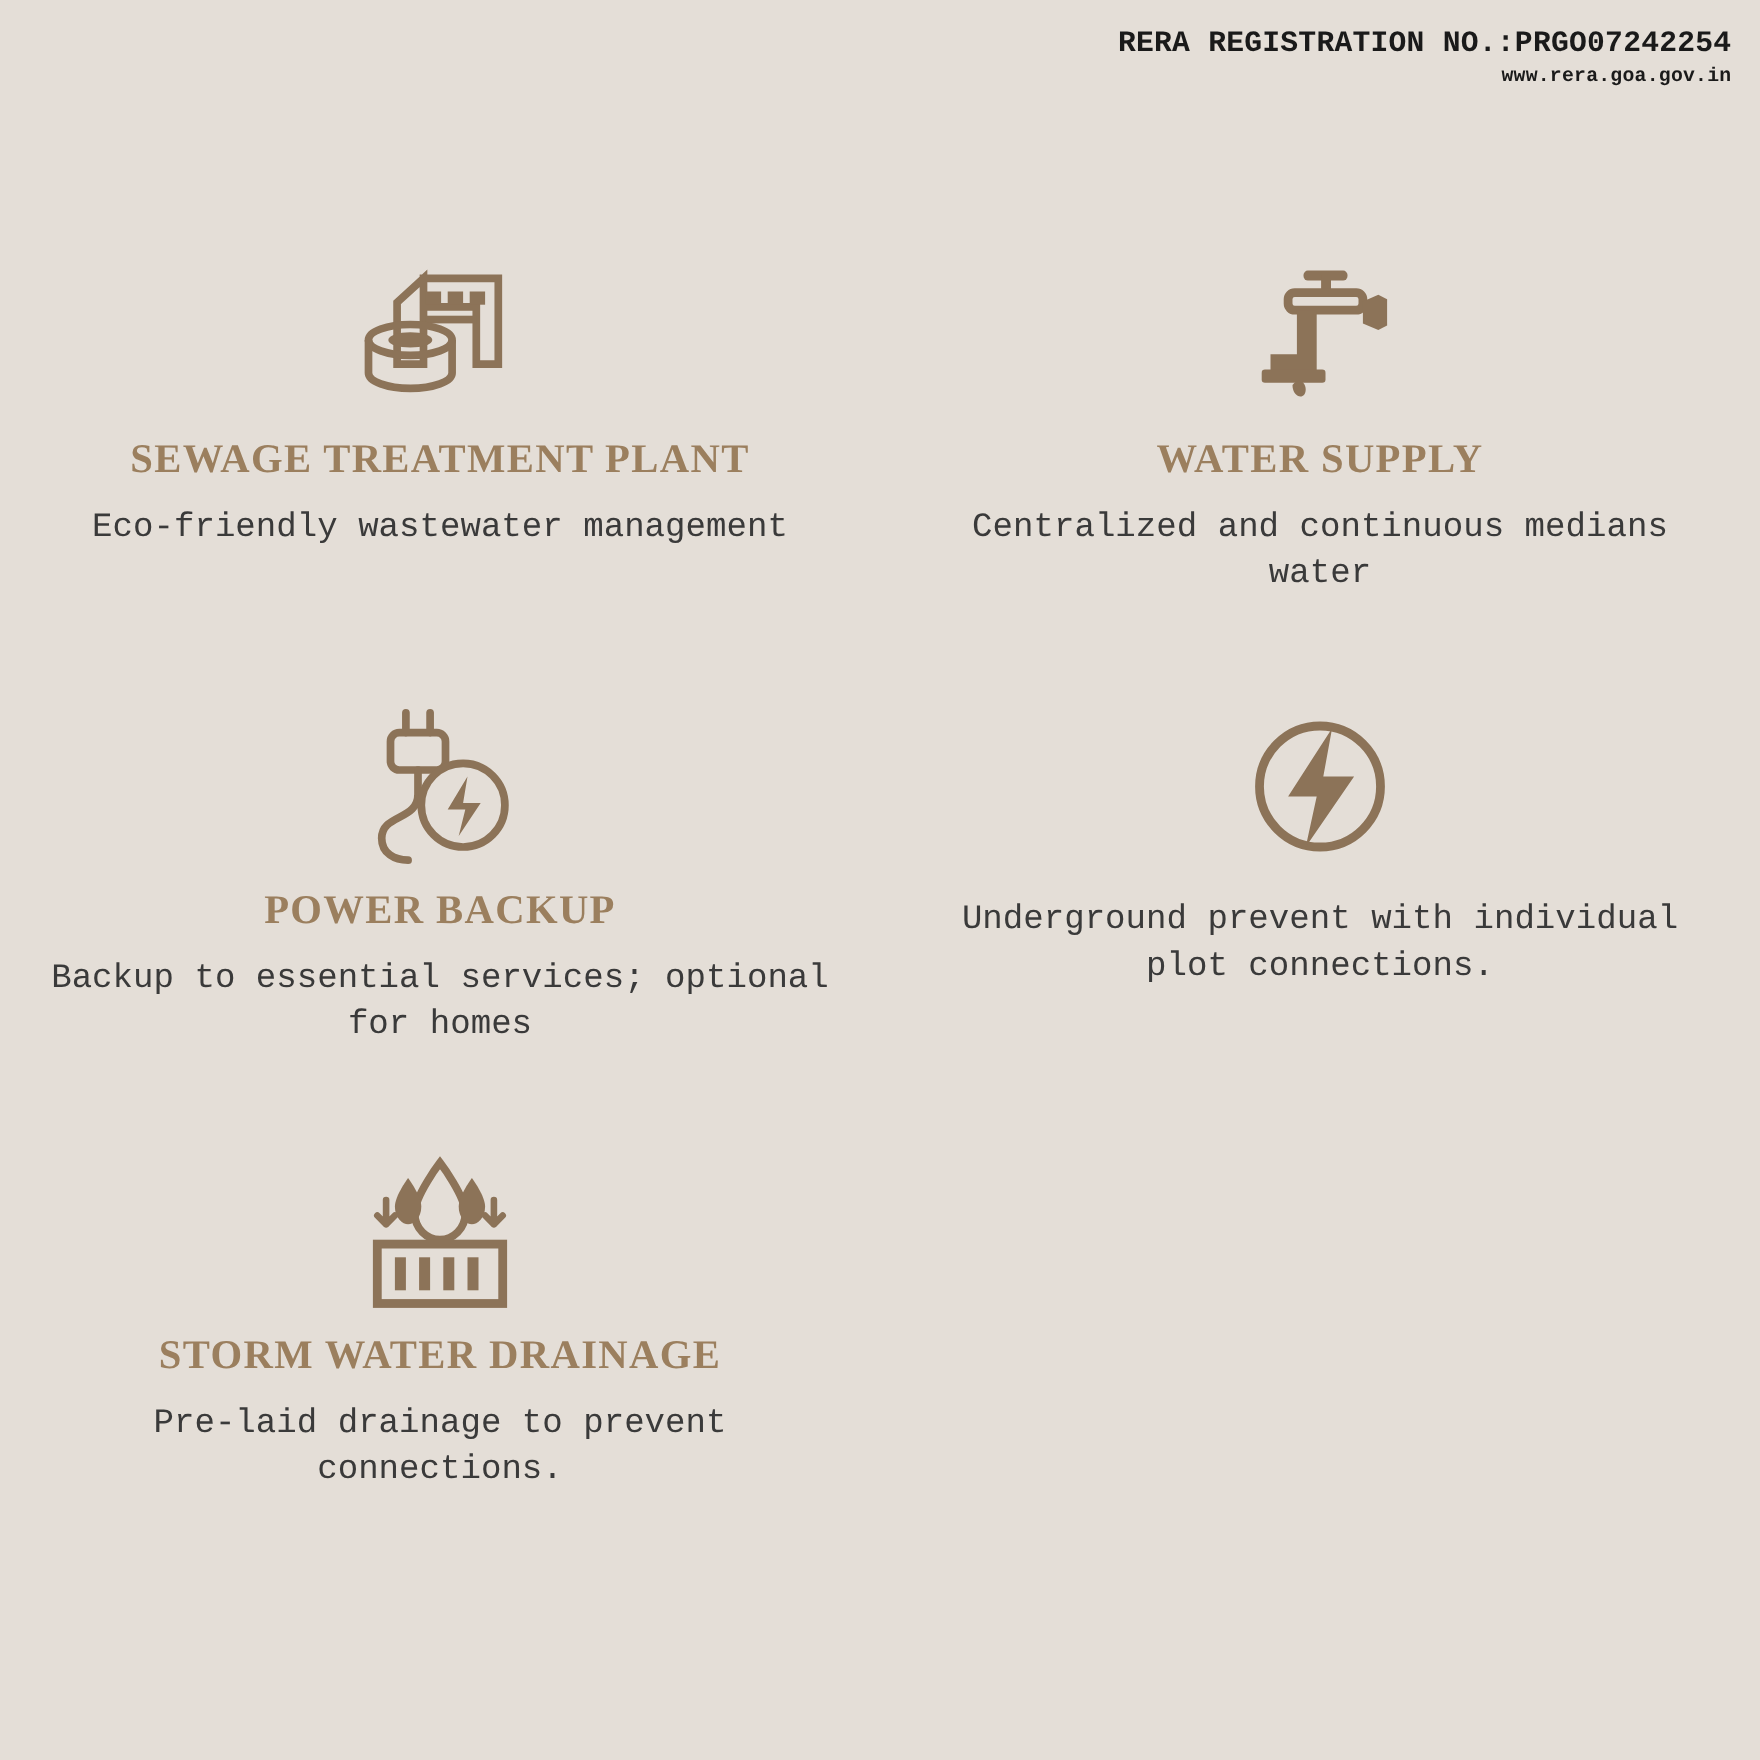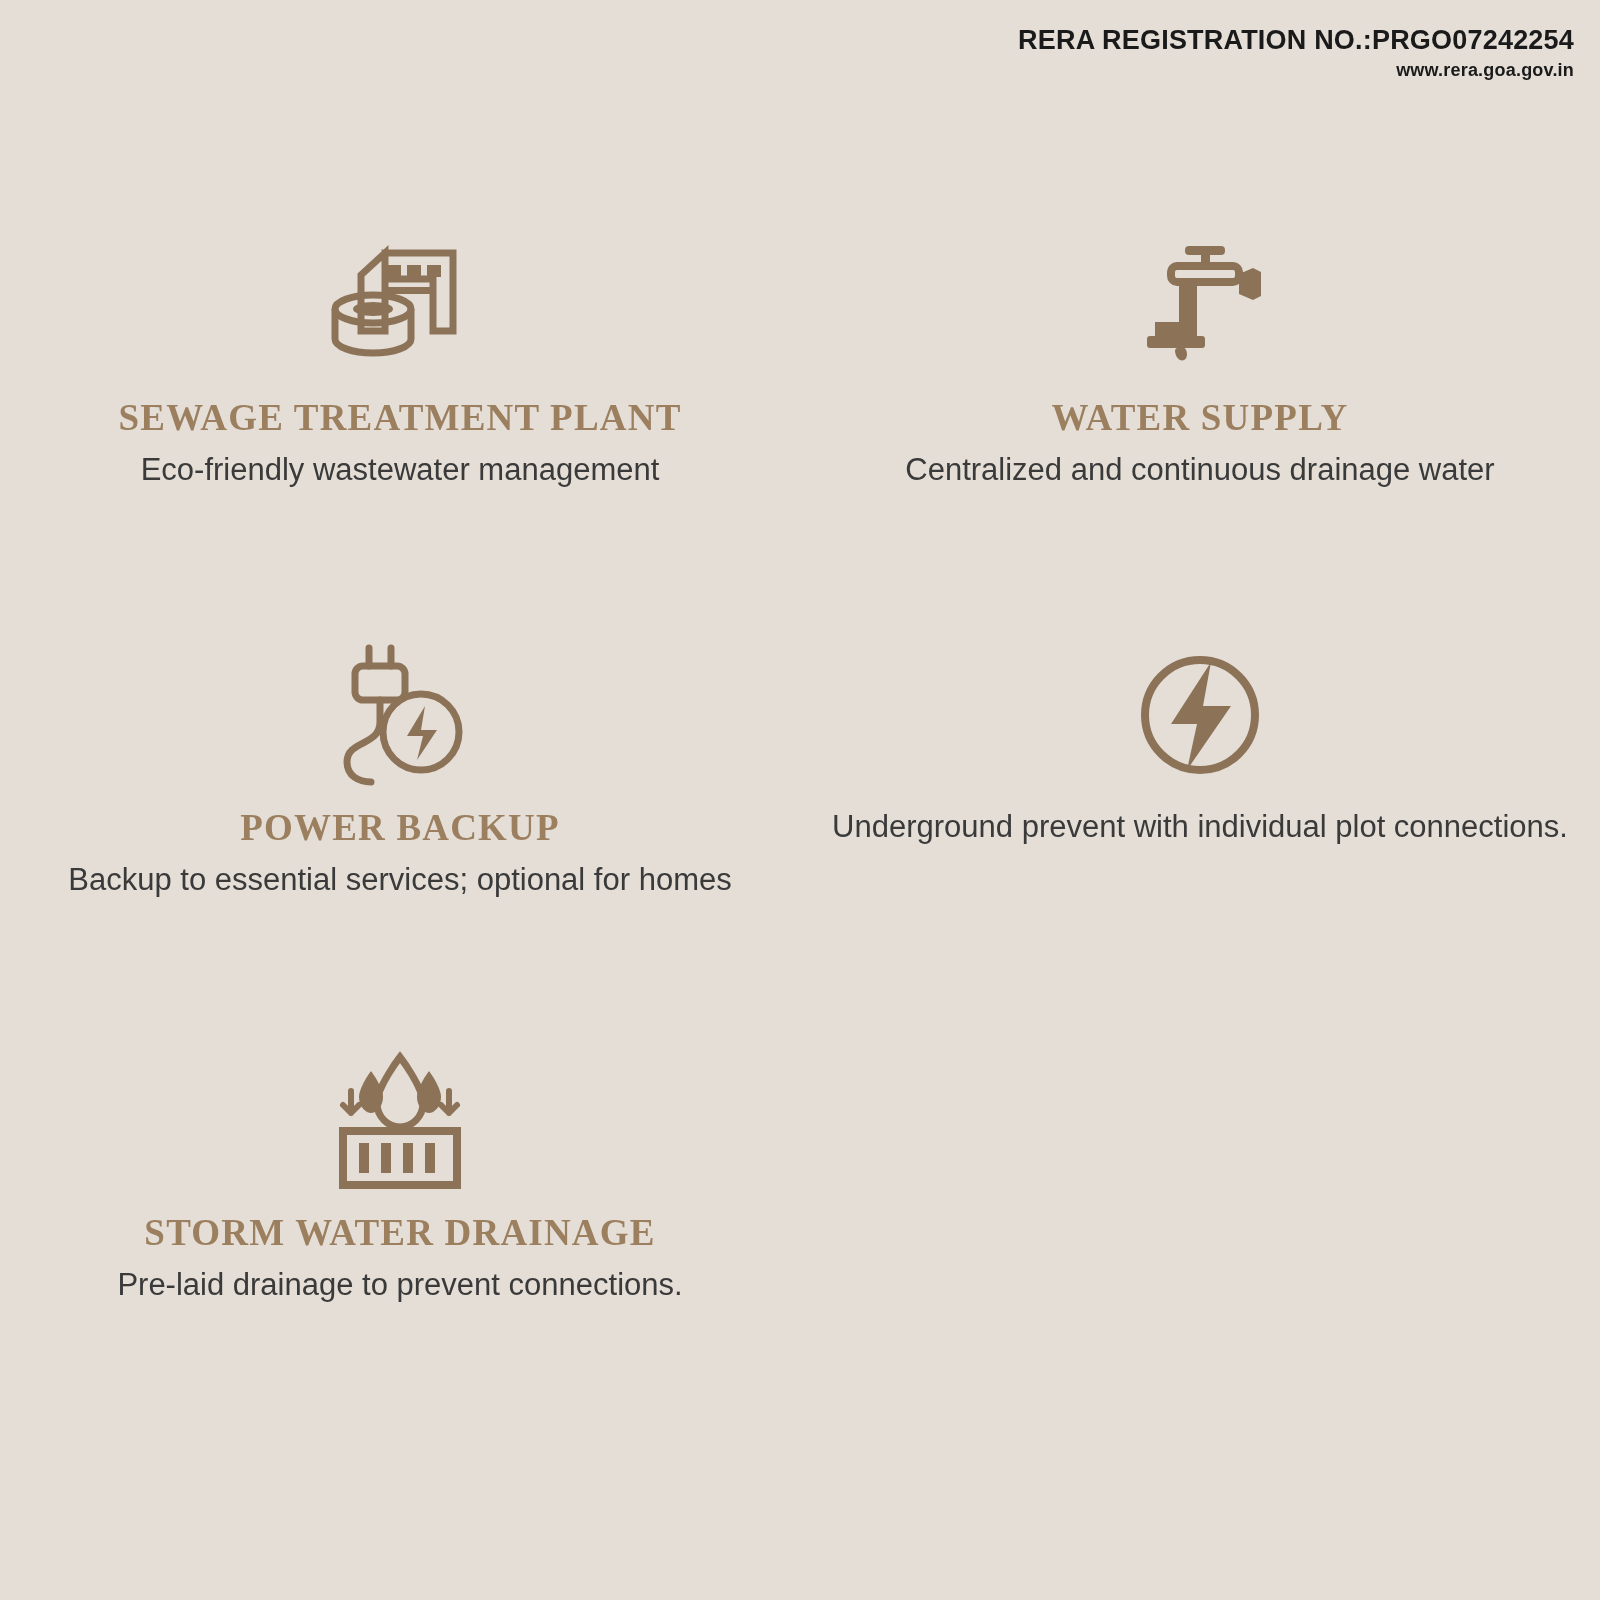--- a/index.html
+++ b/index.html
@@ -17,21 +17,21 @@
 
   
   .rera-header {
     position: absolute;
     top: 22px;
     right: 26px;
     text-align: right;
     line-height: 1.35;
   }
   .rera-line {
-    font-family: Liberation Sans, sans-serif;
+    font-family: Liberation Mono, monospace;
     font-weight: 700;
     font-size: 27px;
     color: #1a1a1a;
     letter-spacing: 0.2px;
     display: block;
   }
   .rera-line.small {
     font-size: 18px;
   }
 
@@ -67,27 +67,27 @@
     font-family: "Liberation Serif", serif;
     font-size: 37px;
     letter-spacing: 1.2px;
     color: #9b7f5e;
     text-transform: uppercase;
     text-align: center;
     margin: 0 0 10px 0;
     white-space: nowrap;
   }
   .feature-desc {
-    font-family: Liberation Sans, sans-serif;
+    font-family: Liberation Mono, monospace;
     font-size: 31px;
     color: #3a3a3a;
     text-align: center;
     line-height: 1.34;
     max-width: 740px;
-    margin: 0;
+    margin: 10px;
   }
 </style>
 </head>
 <body>
 
 <div class="rera-header">
   <span class="rera-line">RERA REGISTRATION NO.:PRGO07242254</span>
   <span class="rera-line small">www.rera.goa.gov.in</span>
 </div>
 
@@ -116,21 +116,21 @@
         <rect x="60" y="16" width="40" height="9" rx="4"></rect>
         <rect x="76" y="20" width="9" height="18"></rect>
         <rect x="46" y="36" width="68" height="16" rx="6" fill="none" stroke="#8c7358" stroke-width="8"></rect>
         <path d="M54 52 L54 92 L30 92 L30 112 L72 112 L72 52 Z" fill="#8c7358"></path>
         <rect x="22" y="106" width="58" height="12" rx="3"></rect>
         <path d="M114 44 L128 38 L136 42 L136 66 L128 70 L114 64 Z" fill="#8c7358"></path>
         <path d="M50 120 C50 132 62 134 62 124 C62 118 56 112 50 120 Z" fill="#8c7358"></path>
       </svg>
     </div>
     <h3 class="feature-title">WATER SUPPLY</h3>
-    <p class="feature-desc">Centralized and continuous drainage water</p>
+    <p class="feature-desc">Centralized and continuous medians water</p>
   </div>
 
   <div class="feature-cell">
     <div class="icon-wrap">
       <svg width="150" height="150" viewBox="0 0 150 150" fill="none" stroke="#8c7358" stroke-width="7">
         <line x1="44" y1="8" x2="44" y2="26" stroke-linecap="round"></line>
         <line x1="66" y1="8" x2="66" y2="26" stroke-linecap="round"></line>
         <rect x="30" y="26" width="50" height="34" rx="8"></rect>
         <path d="M55 60 L55 82 C55 106 22 100 22 122 C22 136 34 142 46 142" stroke-linecap="round"></path>
         <circle cx="96" cy="92" r="38"></circle>

